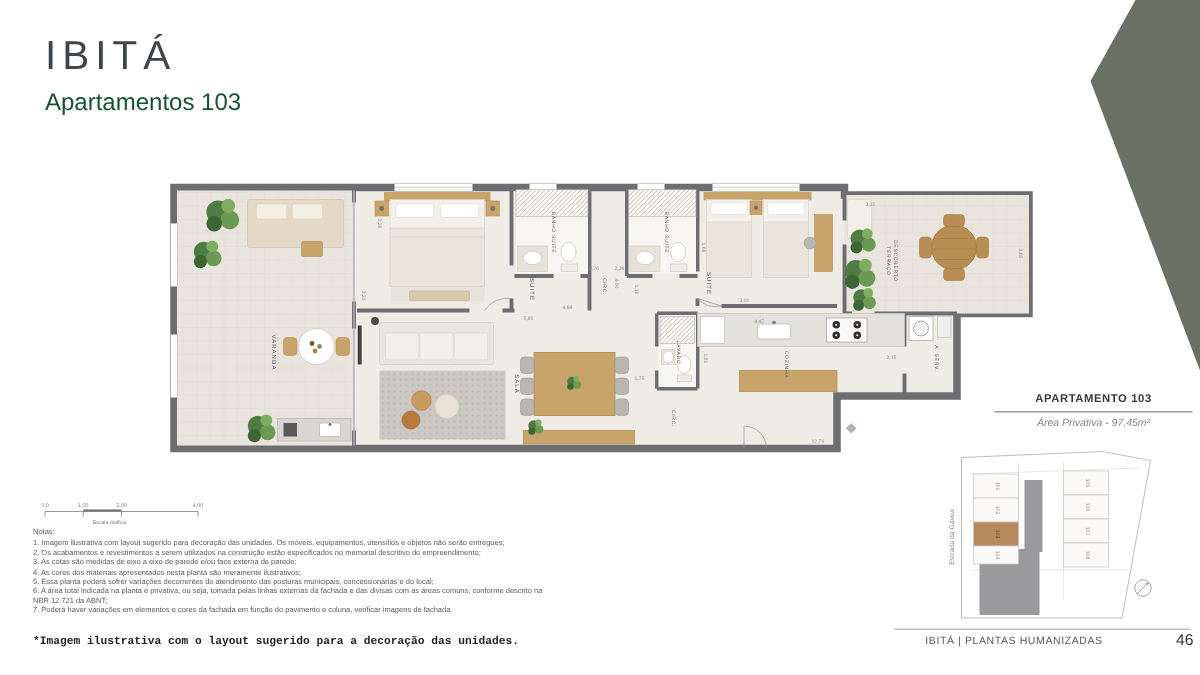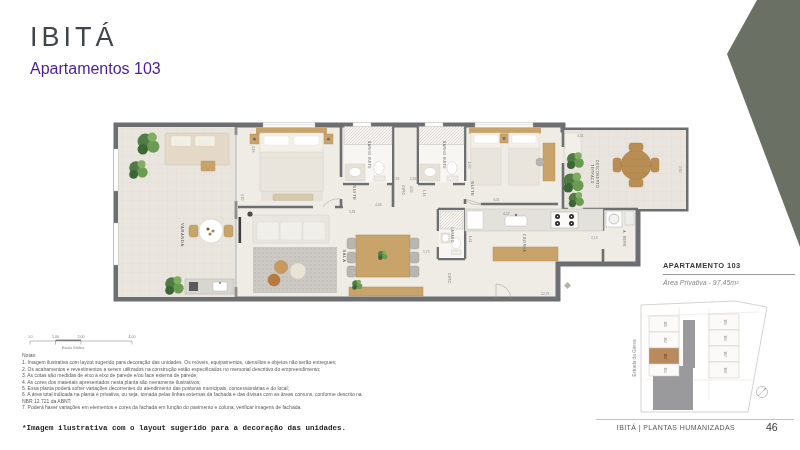--- a/index.html
+++ b/index.html
@@ -1,45 +1,45 @@
 <!DOCTYPE html>
 <html><head>
 <meta charset="utf-8">
 <style>
   html,body{margin:0;padding:0;background:#fff;}
   #page{position:relative;width:800px;height:450px;background:#ffffff;overflow:hidden;
         font-family:"Liberation Sans",sans-serif;color:#3c4044;}
   .abs{position:absolute;}
   
   #brand{left:30px;top:22px;font-size:27px;letter-spacing:4px;color:#40454a;font-weight:400;text-align:center;}
-  #subtitle{left:30px;top:60px;font-size:16px;color:#4c1d95;font-weight:400;}
+  #subtitle{left:30px;top:60px;font-size:16px;color:#14532d;font-weight:400;}
   #area{left:30px;top:82px;font-size:12px;color:#9c7c52;}
   
   #wedge{right:0;top:0;}
   
   #plan{left:113px;top:119px;}
   text{font-family:"Liberation Sans",sans-serif;}
   .rl{font-size:4px;fill:#54565a;letter-spacing:.7px;}
   .rs{font-size:3.3px;fill:#5a5c60;letter-spacing:.5px;}
   .dm{font-size:3.4px;fill:#8b8b8b;}
   
   #scalebar{left:28px;top:331px;}
   #notes{left:22px;top:352px;width:345px;font-size:5px;line-height:6.4px;color:#5a5a5a;}
   #notes .t{margin-bottom:1px;}
   
-  #infobox{left:663px;top:261px;width:132px;text-align:left;}
+  #infobox{left:663px;top:261px;width:132px;text-align:center;}
   #infobox .t{font-size:7.5px;font-weight:bold;letter-spacing:.4px;color:#3a3a3a;padding-bottom:4px;border-bottom:.5px solid #9a9a9a;}
   #infobox .a{font-size:7px;font-style:italic;color:#858585;padding-top:4px;}
   
   #siteplan{left:613px;top:296px;}
   
   #disclaimer{left:22px;top:424px;font-size:7.5px;font-weight:bold;color:#1f1f1f;font-family:Liberation Mono, monospace;}
   #footline{left:596px;top:419px;width:198px;border-top:.5px solid #c2c2c2;height:0;}
   #footbrand{left:600px;top:424px;width:152px;text-align:center;font-size:7px;letter-spacing:.4px;color:#55585c;}
-  #pagenum{left:766px;top:421px;font-size:10.5px;color:#33363a;}
+  #pagenum{left:784px;top:421px;font-size:10.5px;color:#33363a;}
 </style>
 </head>
 <body>
 
 <div id="page">
 
   <svg id="wedge" class="abs" width="100" height="250" viewBox="0 0 100 250">
     <polygon points="57,0 100,0 100,247 27,54" fill="#6A7164"></polygon>
   </svg>
 

